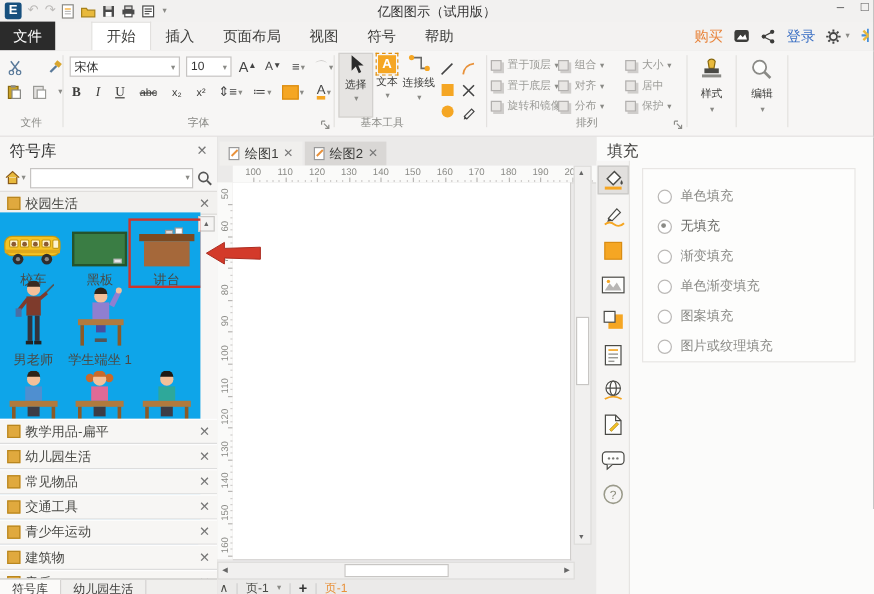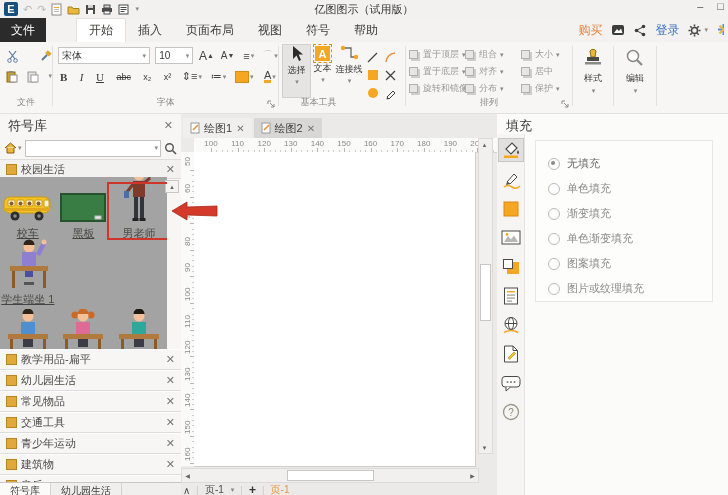--- a/index.html
+++ b/index.html
@@ -65,21 +65,21 @@
 
   
   #sidebar{left:0;top:114px;width:181px;height:381px;background:#f7f6f5;border-right:1px solid #c9c7c5;}
   .sb-title{height:23px;display:flex;align-items:center;padding:0 8px;font-size:13px;color:#333;}
   .xbtn{margin-left:auto;color:#777;font-size:11px;}
   .sb-search{height:22px;display:flex;align-items:center;gap:3px;padding:0 4px;}
   .search-input{flex:1;height:15px;background:#fff;border:1px solid #c6c4c2;display:flex;align-items:center;padding:0 2px;}
   .search-input .car{margin-left:auto;}
   .sec-head{height:18px;display:flex;align-items:center;gap:4px;padding:0 6px;background:#f2f1ef;border-top:1px solid #e0dedc;border-bottom:1px solid #dddbd9;font-size:11px;color:#4a4a46;}
   .goldicon{width:9px;height:9px;background:#e0a93e;border:1px solid #b8861f;flex:none;}
-  #symbol-area{position:absolute;left:0;top:63px;width:167px;height:286px;background:#a3a3a3;overflow:hidden;text-decoration:underline;}
+  #symbol-area{position:absolute;left:0;top:63px;width:167px;height:286px;background:#0ea5e9;overflow:hidden;}
   #symbol-grid{display:grid;grid-template-columns:repeat(3,55.6px);}
   .sym-cell{height:64px;display:flex;flex-direction:column;align-items:center;justify-content:flex-end;padding-bottom:2px;position:relative;}
   .sym-cell .slabel{font-size:11px;color:#4a4a46;margin-top:2px;white-space:nowrap;}
   .sym-cell.cut{height:45px;overflow:hidden;justify-content:flex-start;}
   .hlrect{position:absolute;left:107px;top:5px;width:58px;height:54px;border:2px solid #cf352b;z-index:5;}
   .scrollarrow{position:absolute;right:2px;width:12px;height:11px;border:1px solid #c9c7c5;background:#f4f3f2;
                display:flex;align-items:center;justify-content:center;font-size:6px;color:#666;}
   #section-list{position:absolute;left:0;top:235px;width:181px;}
   .sec-row{height:19px;display:flex;align-items:center;gap:4px;padding:0 6px;background:#f7f6f4;
            border-bottom:1px solid #ddd;border-top:1px solid #fdfdfd;font-size:11px;color:#4a4a46;}
@@ -537,20 +537,31 @@
             <div class="slabel">校车</div>
           </div>
           <div class="sym-cell">
             <div>
               <svg width="48" height="32">
                 <rect x="2" y="2" width="44" height="27" fill="#3a7d44" stroke="#25532c" stroke-width="2"></rect>
                 <rect x="36" y="24" width="6" height="3" fill="#e8e8e8" stroke="#bbb"></rect>
               </svg>
             </div>
             <div class="slabel">黑板</div>
+          </div>
+          <div class="sym-cell">
+            <div>
+              <svg width="52" height="36">
+                <rect x="33" y="2" width="6" height="5" fill="#fff" stroke="#999"></rect>
+                <rect x="25" y="4" width="6" height="3" fill="#d9d9d9" stroke="#999"></rect>
+                <rect x="3" y="7" width="46" height="6" fill="#7c4a21"></rect>
+                <rect x="7" y="13" width="38" height="21" fill="#a5683a"></rect>
+              </svg>
+            </div>
+            <div class="slabel">讲台</div>
           </div>
           <div class="sym-cell">
             <div>
               <svg width="34" height="56">
                 <path d="M27,10 L34,3" stroke="#555" stroke-width="1.4"></path>
                 <circle cx="17" cy="7" r="5.5" fill="#f3c09a"></circle>
                 <path d="M11.5,5 A5.5,5.5 0 0 1 22.5,5 Z" fill="#3a2a20"></path>
                 <rect x="11" y="13" width="12" height="16" fill="#7e3b2c"></rect>
                 <path d="M12,15 L5,24" stroke="#7e3b2c" stroke-width="3"></path>
                 <path d="M22,15 L28,10" stroke="#7e3b2c" stroke-width="3"></path>
@@ -928,26 +939,26 @@
         </div>
         <div class="ftool">
           <svg width="18" height="18">
             <circle cx="9" cy="9" r="7.5" fill="none" stroke="#9a9a8a" stroke-width="1.3"></circle>
             <text x="9" y="13" text-anchor="middle" font-size="10" fill="#8a8a7a" font-family="Liberation Sans,sans-serif">?</text>
           </svg>
         </div>
       </div>
     <div id="fp-options">
         <div class="fopt">
+          <span class="radio"></span>
+          <span>单色填充</span>
+        </div>
+        <div class="fopt">
           <span class="radio on"></span>
           <span style="color: rgb(106, 106, 102);">无填充</span>
-        </div>
-        <div class="fopt">
-          <span class="radio"></span>
-          <span>单色填充</span>
         </div>
         <div class="fopt">
           <span class="radio"></span>
           <span>渐变填充</span>
         </div>
         <div class="fopt">
           <span class="radio"></span>
           <span>单色渐变填充</span>
         </div>
         <div class="fopt">

